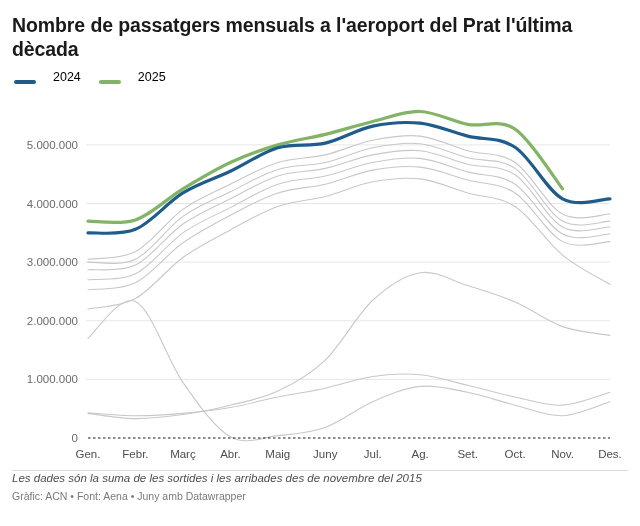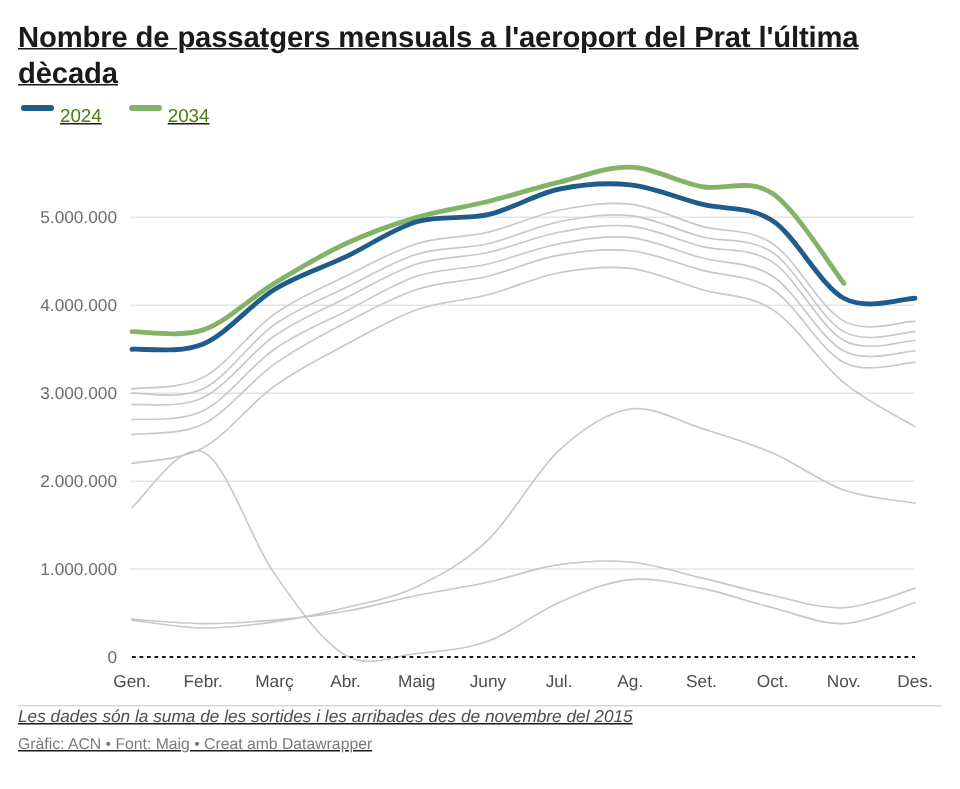--- a/index.html
+++ b/index.html
@@ -13,43 +13,42 @@
     font-family: "Liberation Sans", sans-serif;
     color: #1a1a1a;
     overflow: hidden;
   }
   .wrap {
     position: relative;
     width: 640px;
     height: 392px;
     box-sizing: border-box;
     padding: 14px 12px 8px 12px;
-    text-decoration: underline;
   }
   .title {
     font-size: 19.5px;
     font-weight: bold;
     line-height: 1.22;
     color: #1a1a1a;
     margin: 0 0 6px 0;
     letter-spacing: -0.1px;
   }
   .legend {
     display: flex;
     align-items: center;
     gap: 18px;
     margin: 6px 0 2px 2px;
     height: 18px;
   }
   .legend-item {
     display: flex;
-    align-items: flex-start;
-    gap: 4px;
+    align-items: flex-end;
+    gap: 17px;
     font-size: 12.5px;
-    color: #4d7c0f;
+    color: #000000;
   }
   .legend-swatch {
     display: block;
     width: 22px;
     height: 4px;
     border-radius: 2px;
   }
   .chart-area {
     position: relative;
     width: 616px;
@@ -90,21 +89,21 @@
 
   <h1 class="title">Nombre de passatgers mensuals a l'aeroport del Prat l'última dècada</h1>
 
   <div class="legend">
     <div class="legend-item">
       <span class="legend-swatch" style="background:#1f5c8b"></span>
       <span>2024</span>
     </div>
     <div class="legend-item">
       <span class="legend-swatch" style="background:#82b366"></span>
-      <span>2034</span>
+      <span>2025</span>
     </div>
   </div>
 
   <div class="chart-area">
     <svg id="plot" width="616" height="380" viewBox="0 0 616 380">
       <g id="gridlines">
           <line x1="74" x2="598" y1="291.37931034482756" y2="291.37931034482756" stroke="#e6e6e6" stroke-width="1"></line>
           <line x1="74" x2="598" y1="232.75862068965517" y2="232.75862068965517" stroke="#e6e6e6" stroke-width="1"></line>
           <line x1="74" x2="598" y1="174.13793103448273" y2="174.13793103448273" stroke="#e6e6e6" stroke-width="1"></line>
           <line x1="74" x2="598" y1="115.51724137931032" y2="115.51724137931032" stroke="#e6e6e6" stroke-width="1"></line>
@@ -147,15 +146,15 @@
           <text x="408.1818181818182" y="370" text-anchor="middle" class="xtick">Ag.</text>
           <text x="455.6363636363636" y="370" text-anchor="middle" class="xtick">Set.</text>
           <text x="503.09090909090907" y="370" text-anchor="middle" class="xtick">Oct.</text>
           <text x="550.5454545454545" y="370" text-anchor="middle" class="xtick">Nov.</text>
           <text x="598" y="370" text-anchor="middle" class="xtick">Des.</text>
         </g>
     </svg>
   </div>
 
   <div class="footnote">Les dades són la suma de les sortides i les arribades des de novembre del 2015</div>
-  <div class="credit">Gràfic: ACN • Font: Maig • Creat amb Datawrapper</div>
+  <div class="credit">Gràfic: ACN • Font: Aena • Juny amb Datawrapper</div>
 
 </div>
 
 </body></html>

